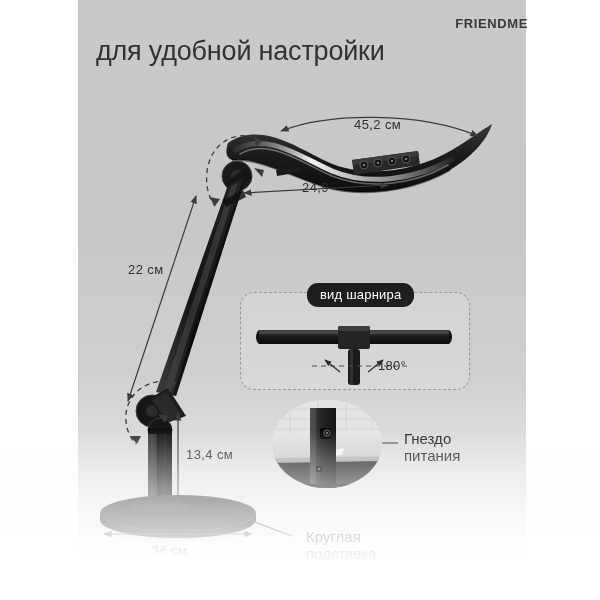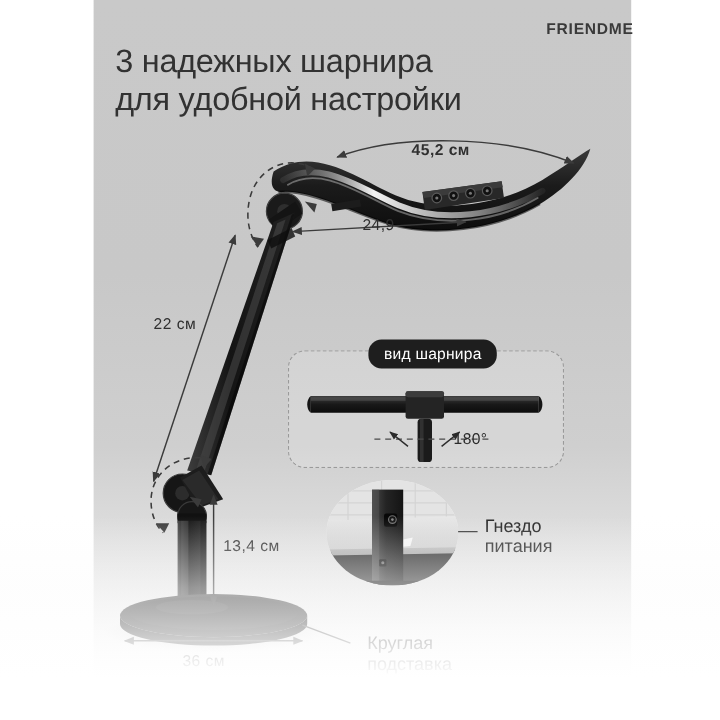--- a/index.html
+++ b/index.html
@@ -139,21 +139,20 @@
 </head>
 <body>
 
 <div id="poster">
 
   <div class="bg-panel"></div>
 
   <div class="brand">FRIENDME</div>
 
   <div class="headline">
-    <span>3 надежных шарнира</span>
     <span class="l2">для удобной настройки</span>
   </div>
 
   <svg class="layer" viewBox="0 0 600 600" xmlns="http://www.w3.org/2000/svg">
     <defs>
       <linearGradient id="gHead" x1="0" y1="0" x2="0" y2="1">
         <stop offset="0%" stop-color="#3a3a3a"></stop>
         <stop offset="45%" stop-color="#1b1b1b"></stop>
         <stop offset="100%" stop-color="#0d0d0d"></stop>
       </linearGradient>
@@ -309,21 +308,21 @@
 
       <path d="M104,534 L252,534"></path>
     </g>
 
     <g stroke="#3b3b3b" stroke-width="1.2" fill="none">
       <path d="M252,521 L292,536"></path>
       <path d="M340,443 L398,443"></path>
     </g>
   </svg>
 
-  <div class="dim" style="left:343px; top:117px;font-weight:bold;">45,2 см</div>
+  <div class="dim" style="left:354px; top:117px;">45,2 см</div>
   <div class="dim" style="left:302px; top:180px;">24,9</div>
   <div class="dim" style="left:128px; top:262px;">22 см</div>
   <div class="dim" style="left:186px; top:447px;">13,4 см</div>
   <div class="dim" style="left:152px; top:543px;">36 см</div>
 
   <div class="inset-panel"></div>
   <div class="inset-badge">вид шарнира</div>
 
   <svg class="layer" viewBox="0 0 600 600" xmlns="http://www.w3.org/2000/svg">
     <defs>

